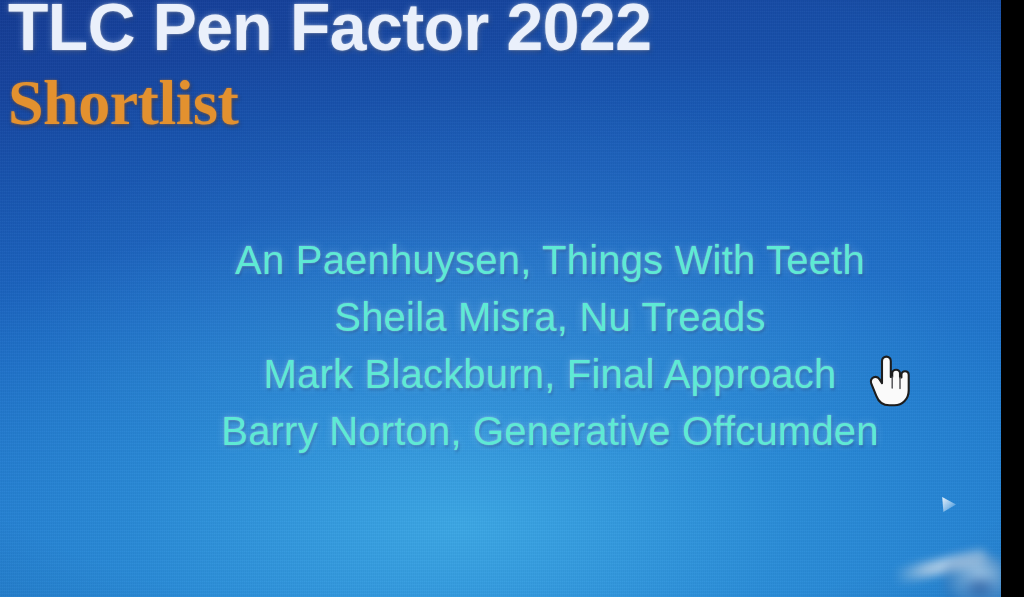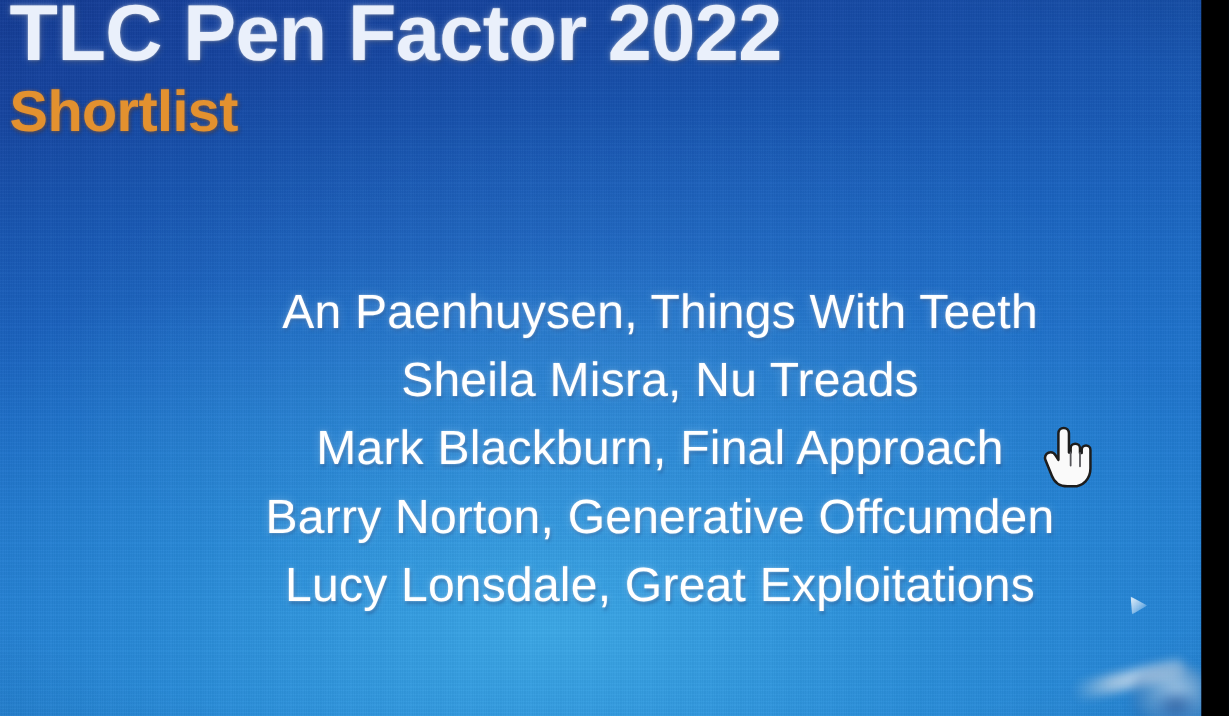--- a/index.html
+++ b/index.html
@@ -89,46 +89,47 @@
     line-height: 1.08;
     color: #eaf0fb;
     letter-spacing: -0.5px;
     white-space: nowrap;
     text-shadow:
       0 0 2px rgba(255,255,255,0.55),
       0 0 7px rgba(190,215,255,0.40),
       1px 2px 4px rgba(6,24,70,0.55);
   }
   .title-sub {
-    font-size: 48px;
+    font-size: 64px;
     font-weight: bold;
     line-height: 1.06;
     margin-top: 6px;
     color: #e3912f;
     letter-spacing: -0.5px;
     white-space: nowrap;
     text-shadow:
       0 0 3px rgba(235,150,60,0.45),
       1px 2px 4px rgba(80,35,5,0.45);
+    font-family: Liberation Serif, serif;
   }
 
   
   .shortlist {
     position: absolute;
     left: 180px;
     top: 232px;
     width: 740px;
     text-align: center;
     z-index: 4;
   }
   .entry {
     font-size: 40px;
     line-height: 57px;
     font-weight: normal;
-    color: #ffffff;
+    color: #5eead4;
     white-space: nowrap;
     letter-spacing: 0.2px;
     text-shadow:
       0 0 2px rgba(255,255,255,0.45),
       0 0 8px rgba(180,220,255,0.35),
       1px 2px 3px rgba(10,50,110,0.45);
   }
 
   
   .cursor {
@@ -207,21 +208,20 @@
   <div class="title-block">
     <div class="title-main">TLC Pen Factor 2022</div>
     <div class="title-sub">Shortlist</div>
   </div>
 
   <div class="shortlist">
     <div class="entry">An Paenhuysen, Things With Teeth</div>
     <div class="entry">Sheila Misra, Nu Treads</div>
     <div class="entry">Mark Blackburn, Final Approach</div>
     <div class="entry">Barry Norton, Generative Offcumden</div>
-    <div class="entry">Lucy Lonsdale, Great Exploitations</div>
   </div>
 
   <div class="cursor">
     <svg viewBox="0 0 44 52" xmlns="http://www.w3.org/2000/svg">
       <path d="M16.0 6.2
                C16.0 3.4 18.0 1.6 20.4 1.6
                C22.8 1.6 24.8 3.4 24.8 6.2
                L24.8 22.0
                L26.2 22.0
                L26.2 18.6

